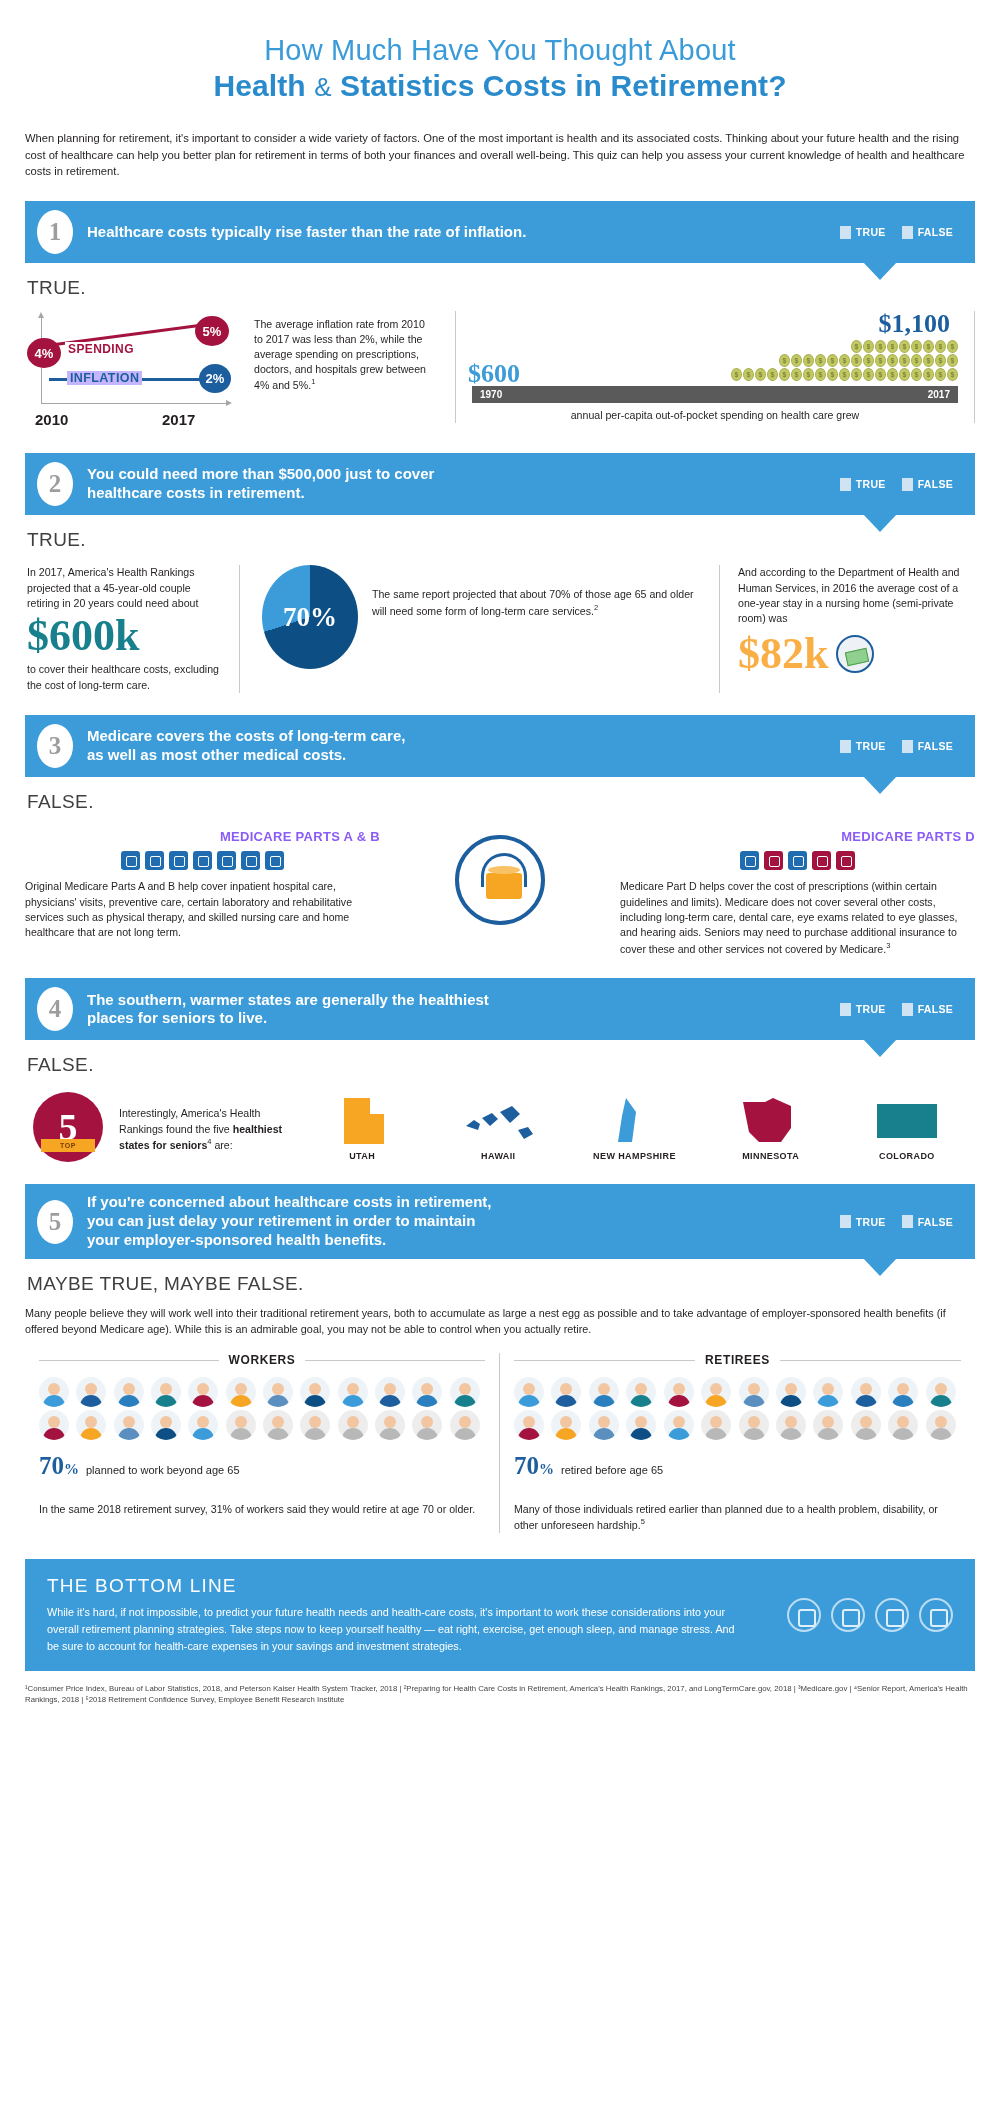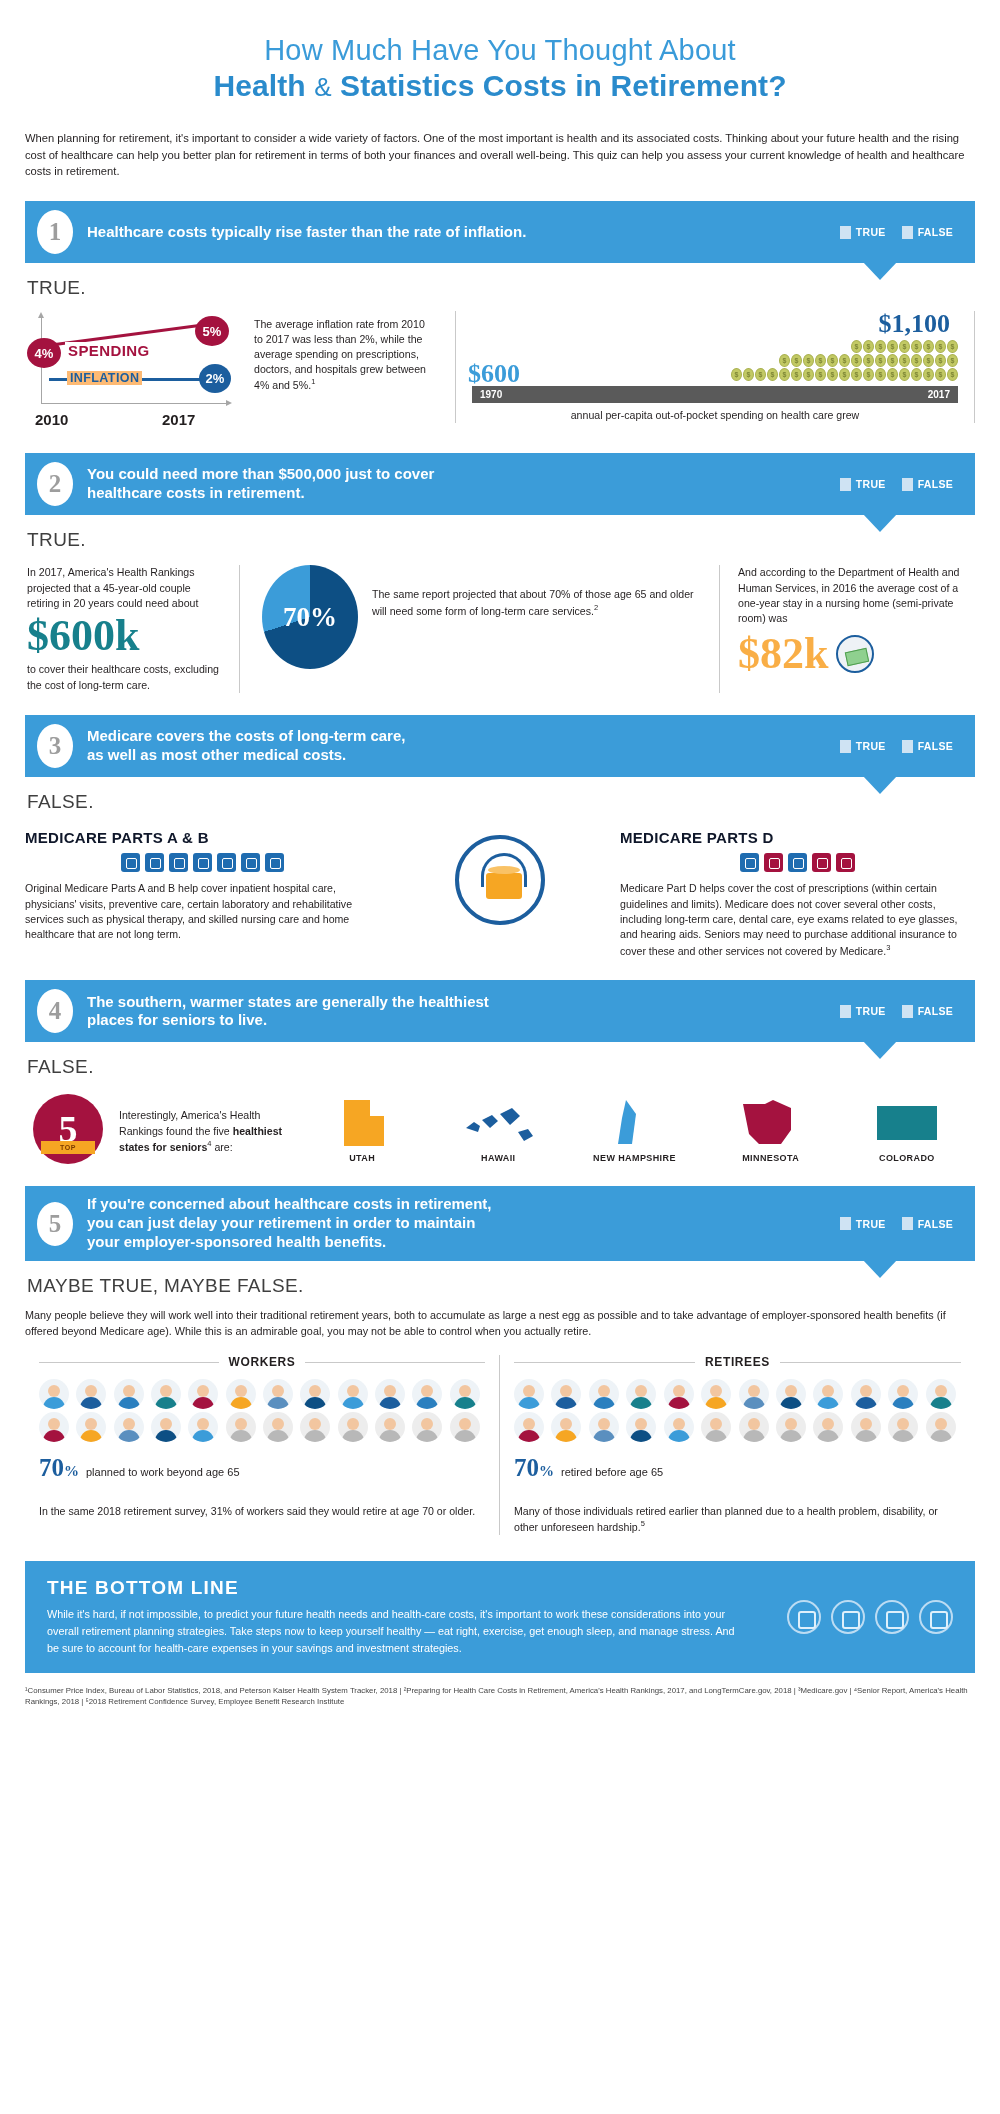--- a/index.html
+++ b/index.html
@@ -66,24 +66,24 @@
   .axisH { position: absolute; left: 16px; top: 92px; height: 1px; width: 186px; background: #a6a6a6; }
   .axisH:after { content:""; position:absolute; right:-5px; top:-3px; border-top:3.5px solid transparent; border-bottom:3.5px solid transparent; border-left:6px solid #a6a6a6; }
   .lineSpend { position: absolute; left: 30px; top: 32px; width: 155px; height: 3px;
                background: #a4123f; transform: rotate(-7.5deg); transform-origin: left center; }
   .lineInfl { position: absolute; left: 24px; top: 67px; width: 165px; height: 3px; background: #1c5e9e; }
   .bub { position: absolute; border-radius: 50%; color: #fff; font-weight: bold;
          display: flex; align-items: center; justify-content: center; font-size: 13px; }
   .bub4 { left: 2px; top: 27px; width: 34px; height: 30px; background: #a4123f; }
   .bub5 { left: 170px; top: 5px; width: 34px; height: 30px; background: #a4123f; }
   .bub2 { left: 174px; top: 53px; width: 32px; height: 29px; background: #1c5e9e; }
-  .lblSpend { position: absolute; left: 40px; top: 31px; color: #a4123f; font-size: 15px;
+  .lblSpend { position: absolute; left: 40px; top: 31px; color: #a4123f; font-size: 12px;
               font-weight: bold; letter-spacing: .4px; background: #fff; padding: 0 3px; }
   .lblInfl { position: absolute; left: 42px; top: 60px; color: #1c5e9e; font-size: 12.5px;
-             font-weight: bold; letter-spacing: .4px; background: #fdba74; padding: 0 3px; }
+             font-weight: bold; letter-spacing: .4px; background: #c4b5fd; padding: 0 3px; }
   .yr { position: absolute; top: 100px; font-size: 15px; font-weight: bold; color: #231f20; }
   .yrA { left: 10px; } .yrB { left: 137px; }
 
   .q1note { width: 175px; flex: 0 0 175px; font-size: 10.6px; line-height: 1.42; margin: 6px 0 0 14px; }
   .q1note sup { font-size: 7.5px; }
 
   .q1coins { flex: 1 1 auto; margin-left: 26px; position: relative; border-left: 1px solid #c9c9c9;
              border-right: 1px solid #c9c9c9; padding: 0 16px; }
   .coinTop { text-align: right; font-size: 26px; font-weight: bold; color: #1c5e9e;
              font-family: "Liberation Serif", serif; line-height: 1; padding-right: 8px; }
@@ -118,21 +118,21 @@
            line-height: 1.05; display: flex; align-items: center; gap: 8px; margin-top: 4px; }
   .moneyIcon { width: 38px; height: 38px; border-radius: 50%; background: #eef2f6;
                border: 2px solid #1c5e9e; position: relative; }
   .moneyIcon:after { content:""; position:absolute; left:8px; top:13px; width:20px; height:12px;
                      background:#8fd08f; border:1px solid #4f9e4f; transform: rotate(-12deg); }
 
   
   .q3body { display: flex; margin-top: 16px; align-items: flex-start; }
   .q3col { width: 355px; flex: 0 0 355px; }
   .q3mid { flex: 1 1 auto; display: flex; justify-content: center; padding-top: 6px; }
-  .q3head { text-align: left; font-size: 15px; font-weight: bold; color: #0f172a; letter-spacing: .3px; }
+  .q3head { text-align: right; font-size: 13px; font-weight: bold; color: #8b5cf6; letter-spacing: .3px; }
   .iconRow { display: flex; justify-content: center; gap: 5px; margin: 7px 0 9px 0; }
   .micon { width: 19px; height: 19px; border-radius: 3px; background: #1f6cb0; position: relative; }
   .micon.r { background: #a4123f; }
   .micon:after { content:""; position:absolute; left:5px; top:5px; width:9px; height:9px;
                  border:1.6px solid #fff; border-radius: 2px; }
   .q3text { font-size: 10.6px; line-height: 1.45; }
   .q3text sup { font-size: 7.5px; }
   .stethCircle { width: 90px; height: 90px; border-radius: 50%; background: #fff;
                  border: 4px solid #1c5e9e; position: relative; }
   .stethCircle .coins { position: absolute; left: 27px; top: 34px; width: 36px; height: 26px;
@@ -176,21 +176,21 @@
   .pct { font-size: 25px; font-weight: bold; color: #1c5e9e; font-family: "Liberation Serif", serif; }
   .pct small { font-size: 15px; }
   .pctlabel { font-size: 11px; }
   .q5note { font-size: 10.6px; line-height: 1.45; margin-top: 22px; }
   .q5note sup { font-size: 7.5px; }
 
   
   .bottom { margin: 26px 25px 0 25px; background: #3b9cd9; color: #fff; display: flex;
             align-items: center; padding: 16px 22px; }
   .bottomTextWrap { flex: 1 1 auto; }
-  .bottomTitle { font-size: 19px; letter-spacing: 1.2px; margin-bottom: 7px; font-weight: 700; }
+  .bottomTitle { font-size: 19px; letter-spacing: 1.2px; margin-bottom: 7px; font-weight: 400; }
   .bottomText { font-size: 10.8px; line-height: 1.55; max-width: 700px; }
   .bottomIcons { display: flex; gap: 10px; flex: 0 0 auto; }
   .bicon { width: 34px; height: 34px; border-radius: 50%; border: 2px solid #bcdcf3; position: relative; }
   .bicon:after { content:""; position:absolute; left:9px; top:9px; width:14px; height:14px;
                  border: 2px solid #dff0fb; border-radius: 3px; }
 
   
   .foot { margin: 12px 25px 14px 25px; font-size: 7.8px; color: #444; line-height: 1.5; }
 </style>
 </head>

